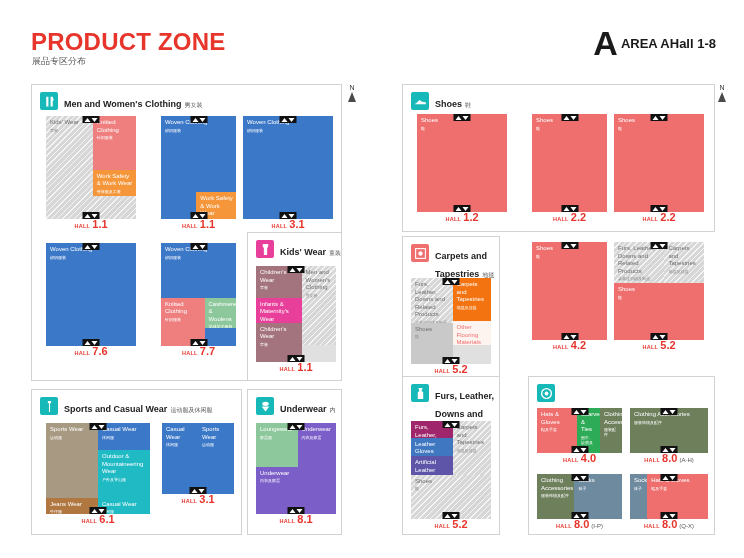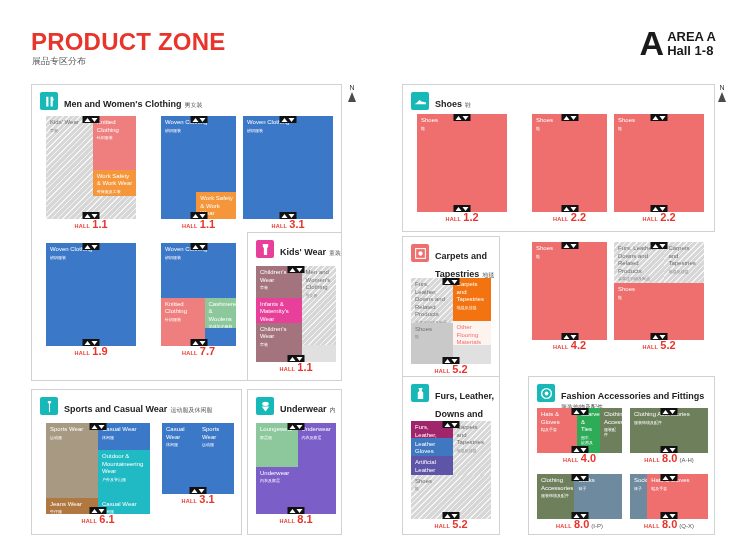--- a/index.html
+++ b/index.html
@@ -19,21 +19,21 @@
   }
   #page-subtitle {
     position: absolute; left: 32px; top: 55px;
     font-size: 9px; color: #5a5a5a;
   }
   #area-badge {
     position: absolute; right: 28px; top: 28px;
     display: flex; align-items: center; gap: 3px;
   }
   #area-letter { font-size: 34px; font-weight: bold; color: #1a1a1a; line-height: 0.92; }
-  #area-text { display: flex; flex-direction: column; line-height: 1.05; }
+  #area-text { display: flex; flex-direction: row; line-height: 1.05; }
   #area-text span { font-size: 13px; font-weight: bold; color: #1a1a1a; }
 
   
   .compass { position: absolute; width: 12px; text-align: center; }
   .compass .n { font-size: 7px; color: #333; display: block; line-height: 1; }
   .compass .arrow {
     display: block; margin: 1px auto 0;
     width: 0; height: 0;
     border-left: 4px solid transparent;
     border-right: 4px solid transparent;
@@ -208,21 +208,21 @@
           </div>
           <div class="door top">
             <i class="up"></i>
             <i class="dn"></i>
           </div>
           <div class="door bottom">
             <i class="up"></i>
             <i class="dn"></i>
           </div>
         </div>
-        <div class="hall-label"><span class="hl">HALL</span><span class="hn">1.9</span></div>
+        <div class="hall-label"><span class="hl">HALL</span><span class="hn">7.6</span></div>
       </div>
       <div class="hall" style="left: 129px; top: 158px; width: 75px; height: 117px;">
         <div class="hall-map">
           <div class="zone" style="left: 0%; top: 0%; width: 100%; height: 100%; background: rgb(60, 120, 200);">
             <span class="z-en">Woven Clothing</span>
          <span class="z-zh">梭织服装</span>
           </div>
           <div class="zone" style="left: 0%; top: 53%; width: 58%; height: 47%; background: rgb(239, 127, 127);">
             <span class="z-en">Knitted Clothing</span>
          <span class="z-zh">针织服装</span>
@@ -582,24 +582,20 @@
       </div>
     </div>
     <div class="panel" style="left: 528px; top: 376px; width: 187px; height: 159px;">
       <div class="panel-head">
         <span class="cat-icon" style="background:#17b8b8">
           <svg width="13" height="13" viewBox="0 0 24 24">
             <circle cx="12" cy="12" r="9" fill="none" stroke="#fff" stroke-width="2.5"></circle>
             <circle cx="12" cy="12" r="3.5" fill="#fff"></circle>
           </svg>
         </span>
-     <span class="cat-titles">
-       <span class="cat-en">Fashion Accessories and Fittings</span>
-       <span class="cat-zh">服装饰物及配件</span>
-     </span>
       </div>
       <div class="hall" style="left: 8px; top: 31px; width: 85px; height: 59px;">
         <div class="hall-map">
           <div class="zone" style="left: 0%; top: 0%; width: 47%; height: 100%; background: rgb(239, 110, 110);">
             <span class="z-en">Hats &amp; Gloves</span>
          <span class="z-zh">帽及手套</span>
           </div>
           <div class="zone" style="left: 47%; top: 0%; width: 27%; height: 100%; background: rgb(46, 171, 87);">
             <span class="z-en">Scarves &amp; Ties</span>
          <span class="z-zh">围巾、披肩及领带</span>

